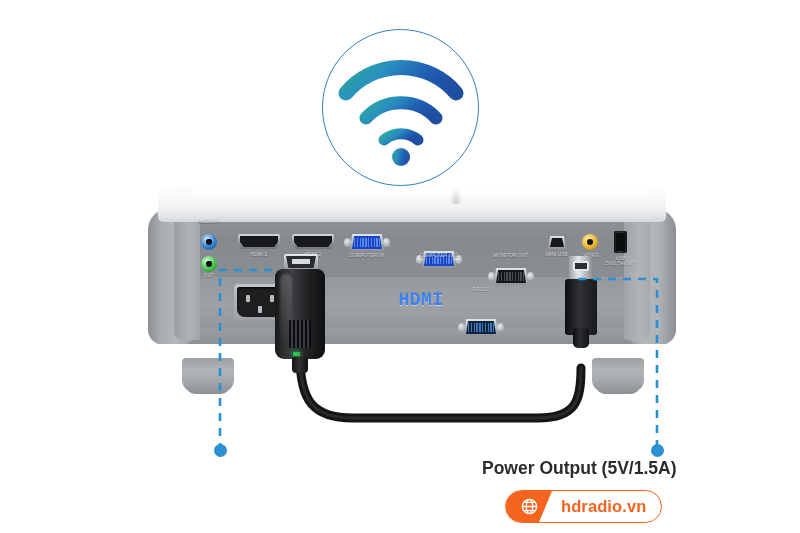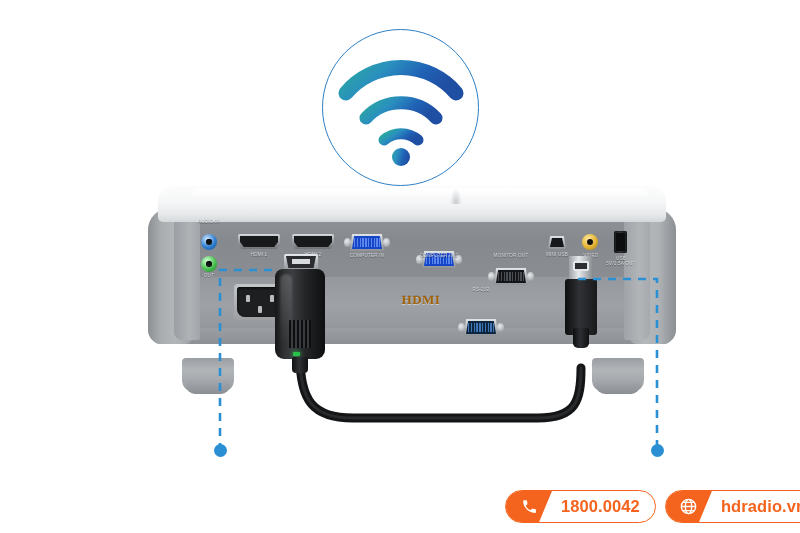--- a/index.html
+++ b/index.html
@@ -90,23 +90,23 @@
   .foot.r{left:444px;}
   .foot-pad{
     position:absolute;bottom:-2px;left:4px;width:44px;height:14px;
     background:linear-gradient(180deg,#a5a8ac,#8b8e92);border-radius:3px 3px 9px 9px;
   }
 
   
   .hdmi-emboss{
     position:absolute;left:240px;top:106px;width:66px;height:16px;
     display:flex;align-items:center;justify-content:center;
-    font-size:13px;font-weight:700;letter-spacing:.5px;
-    color:#a16207;text-shadow:0 1px 0 rgba(255,255,255,.45), 0 -1px 0 rgba(0,0,0,.12);
-    font-family:Liberation Serif, serif;
+    font-size:18px;font-weight:700;letter-spacing:.5px;
+    color:#3b82f6;text-shadow:0 1px 0 rgba(255,255,255,.45), 0 -1px 0 rgba(0,0,0,.12);
+    font-family:Liberation Mono, monospace;
   }
 
   
   .ac-inlet{
     position:absolute;left:86px;top:98px;width:54px;height:36px;
     background:linear-gradient(180deg,#c3c6c9,#9d9fa3);
     border-radius:4px;padding:3px;box-sizing:border-box;
   }
   .ac-inner{
     width:100%;height:100%;background:#1d1f21;border-radius:3px 3px 8px 8px;position:relative;
@@ -437,31 +437,24 @@
   <svg class="callout-svg" viewBox="0 0 800 533">
 
     <path d="M272 270 L 220 270 L 220 450" fill="none" stroke="#2b8fd4" stroke-width="2.6" stroke-dasharray="8 7" stroke-linecap="butt"></path>
 
     <path d="M578 279 L 657 279 L 657 450" fill="none" stroke="#2b8fd4" stroke-width="2.6" stroke-dasharray="8 7" stroke-linecap="butt"></path>
   </svg>
 
   <div class="dot" style="left:214px;top:444px;"></div>
   <div class="dot" style="left:651px;top:444px;"></div>
 
+  <div class="callout-label" style="left:482px;top:458px;">Power Output (5V/1.5A)</div>
 
   <div class="badges">
 
-    <div class="badge">
-      <div class="badge-icon">
-        <svg width="17" height="17" viewBox="0 0 24 24" fill="#ffffff">
-          <path d="M6.6 10.8c1.4 2.8 3.8 5.2 6.6 6.6l2.2-2.2c.3-.3.7-.4 1-.2 1.1.4 2.4.6 3.6.6.6 0 1 .4 1 1V20c0 .6-.4 1-1 1C10.6 21 3 13.4 3 4c0-.6.4-1 1-1h3.5c.6 0 1 .4 1 1 0 1.3.2 2.5.6 3.6.1.4 0 .8-.2 1.1l-2.3 2.1z"></path>
-        </svg>
-      </div>
-      <div class="badge-text">1800.0042</div>
-    </div>
 
     <div class="badge">
       <div class="badge-icon">
         <svg width="19" height="19" viewBox="0 0 24 24" fill="none" stroke="#ffffff" stroke-width="1.7">
           <circle cx="12" cy="12" r="9"></circle>
           <ellipse cx="12" cy="12" rx="4" ry="9"></ellipse>
           <line x1="3" y1="12" x2="21" y2="12"></line>
           <line x1="4.6" y1="6.8" x2="19.4" y2="6.8"></line>
           <line x1="4.6" y1="17.2" x2="19.4" y2="17.2"></line>
         </svg>

